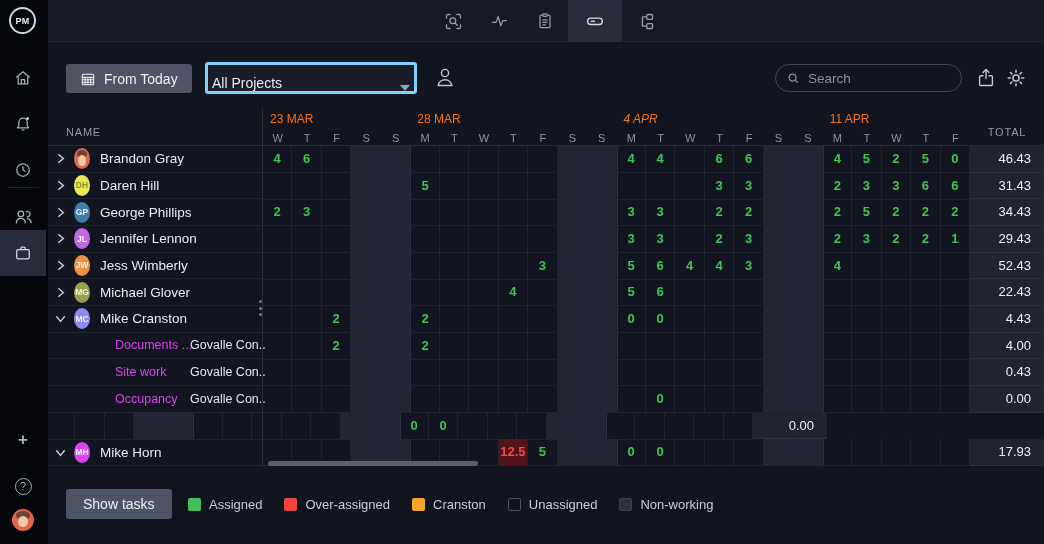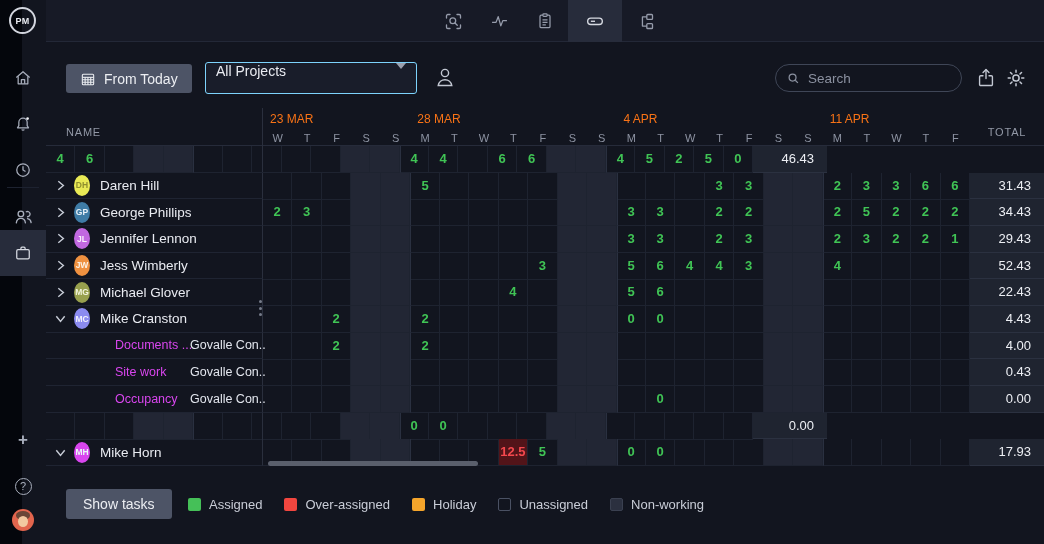--- a/index.html
+++ b/index.html
@@ -1,41 +1,41 @@
 <!DOCTYPE html>
 <html><head>
 <meta charset="utf-8">
 <style>
   * { margin:0; padding:0; box-sizing:border-box; }
   html,body { width:1044px; height:544px; }
   body { position:relative; background:#12151f; font-family:"Liberation Sans", sans-serif; overflow:hidden; color:#e8eaf0; }
   svg { display:block; }
 
   
-  .sidebar { position:absolute; left:0; top:0; width:22px; height:544px; background:#04060c; z-index:5; }
+  .sidebar { position:absolute; left:0; top:0; width:48px; height:544px; background:#04060c; z-index:5; }
   .logo { position:absolute; left:9px; top:7px; width:27px; height:27px; border:2px solid #d3d6df; border-radius:50%; display:flex; align-items:center; justify-content:center; font-size:9px; font-weight:bold; color:#e9ebf1; letter-spacing:.3px; }
   .snav { position:absolute; left:0; width:46px; height:34px; display:flex; align-items:center; justify-content:center; color:#a8aebc; cursor:pointer; }
   .snav.sel { background:#272c3b; height:46px; color:#d8dbe3; }
   .sdiv { position:absolute; left:7px; width:32px; height:1px; background:#1d2230; }
   .plusch { font-size:17px; color:#a8aebc; font-weight:bold; }
   .helpc { width:17px; height:17px; border:1.4px solid #a8aebc; border-radius:50%; font-size:11px; display:flex; align-items:center; justify-content:center; color:#a8aebc; }
   .face { position:relative; border-radius:50%; overflow:hidden; }
   .face::after { content:""; position:absolute; left:26%; top:32%; width:48%; height:52%; border-radius:50%; background:#f2c9a0; }
   .face::before { content:""; position:absolute; left:18%; top:10%; width:64%; height:38%; border-radius:50%; background:#6b4636; }
   .user-av { position:absolute; left:12px; top:509px; width:22px; height:22px; background:#e2654d; }
 
   
   .topbar { position:absolute; left:46px; top:0; width:998px; height:42px; background:#171a26; border-bottom:1px solid #232837; }
   .tab { position:absolute; top:0; height:42px; width:46px; display:flex; align-items:center; justify-content:center; color:#969cab; cursor:pointer; }
   .tab.sel { background:#272c3b; width:54px; color:#d7dae2; }
 
   
   .btn { background:#4d5466; color:#eceef2; border:none; border-radius:3px; font-size:14px; font-family:"Liberation Sans",sans-serif; display:flex; align-items:center; cursor:pointer; }
   .from-today { position:absolute; left:66px; top:64px; height:29px; padding:12px 14px; gap:8px; }
-  .proj-select { position:absolute; left:205px; top:62px; width:212px; height:32px; background:#191d2a; border:1px solid #7dd3fc; border-radius:3px; display:flex; align-items:flex-start; padding:0 10px; font-size:14px; color:#e9ebf1; cursor:pointer; }
+  .proj-select { position:absolute; left:205px; top:62px; width:212px; height:32px; background:#191d2a; border:3px solid #7dd3fc; border-radius:3px; display:flex; align-items:flex-end; padding:0 4px; font-size:14px; color:#e9ebf1; cursor:pointer; }
   .proj-select .car { margin-left:auto; width:0; height:0; border-left:5px solid transparent; border-right:5px solid transparent; border-top:6px solid #9aa0ae; }
   .ppl-icon { position:absolute; left:433px; top:64px; color:#c3c8d3; cursor:pointer; }
   .search { position:absolute; left:775px; top:64px; width:187px; height:28px; border:1px solid #3f4657; border-radius:14px; display:flex; align-items:center; padding:0 10px; gap:7px; color:#8b91a0; }
   .search input { background:transparent; border:none; outline:none; color:#d6d9e1; font-size:13.5px; width:130px; font-family:"Liberation Sans",sans-serif; }
   .search input::placeholder { color:#8b91a0; }
   .tool-ic { position:absolute; color:#c3c8d3; cursor:pointer; }
 
   
   .name-hd { position:absolute; left:66px; top:126px; font-size:11px; color:#9298a6; letter-spacing:.8px; }
   .total-hd { position:absolute; left:970px; top:126px; width:74px; text-align:center; font-size:11px; color:#9298a6; letter-spacing:.8px; }
@@ -235,21 +235,21 @@
       </g>
     </svg>
   </span>
 
 <div class="name-hd">NAME</div>
 <div class="total-hd">TOTAL</div>
 <div class="hdr-days">
   <div>
       <div class="wk" style="left: 7px;">23 MAR</div>
       <div class="wk" style="left: 154.292px;">28 MAR</div>
-      <div class="wk" style="left: 360.5px;">4 APR</div>
+      <div class="wk" style="left: 360.5px; font-style: italic;">4 APR</div>
       <div class="wk" style="left: 566.708px;">11 APR</div>
     </div>
   <div class="dl-row">
       <div class="dl">W</div>
       <div class="dl">T</div>
       <div class="dl">F</div>
       <div class="dl">S</div>
       <div class="dl">S</div>
       <div class="dl">M</div>
       <div class="dl">T</div>
@@ -270,20 +270,29 @@
       <div class="dl">W</div>
       <div class="dl">T</div>
       <div class="dl">F</div>
     </div>
 </div>
 <div class="hdr-line"></div>
 <div class="vsep"></div>
 
 <div class="rows">
     <div class="row">
+      <div class="nc">
+        <span class="chev">
+          <svg width="11" height="11" viewBox="0 0 10 10">
+            <path d="M3 1.2 7.6 5 3 8.8" fill="none" stroke="#c7ccd6" stroke-width="1.3"></path>
+          </svg>
+        </span>
+        <span class="av face" style="background: rgb(226, 101, 77);"></span>
+        <span class="nm">Brandon Gray</span>
+      </div>
       <div class="days">
         <div class="cell">4</div>
         <div class="cell">6</div>
         <div class="cell"></div>
         <div class="cell we"></div>
         <div class="cell we"></div>
         <div class="cell ws"></div>
         <div class="cell"></div>
         <div class="cell"></div>
         <div class="cell"></div>
@@ -715,21 +724,21 @@
     <div class="litem">
       <span class="sq filled" style="background: rgb(69, 192, 88);"></span>
       <span class="llb">Assigned</span>
     </div>
     <div class="litem">
       <span class="sq filled" style="background: rgb(242, 70, 63);"></span>
       <span class="llb">Over-assigned</span>
     </div>
     <div class="litem">
       <span class="sq filled" style="background: rgb(245, 165, 43);"></span>
-      <span class="llb">Holiday</span>
+      <span class="llb">Cranston</span>
     </div>
     <div class="litem">
       <span class="sq outline"></span>
       <span class="llb">Unassigned</span>
     </div>
     <div class="litem">
       <span class="sq filled-muted" style="background: rgb(43, 48, 63);"></span>
       <span class="llb">Non-working</span>
     </div>
   </div>

